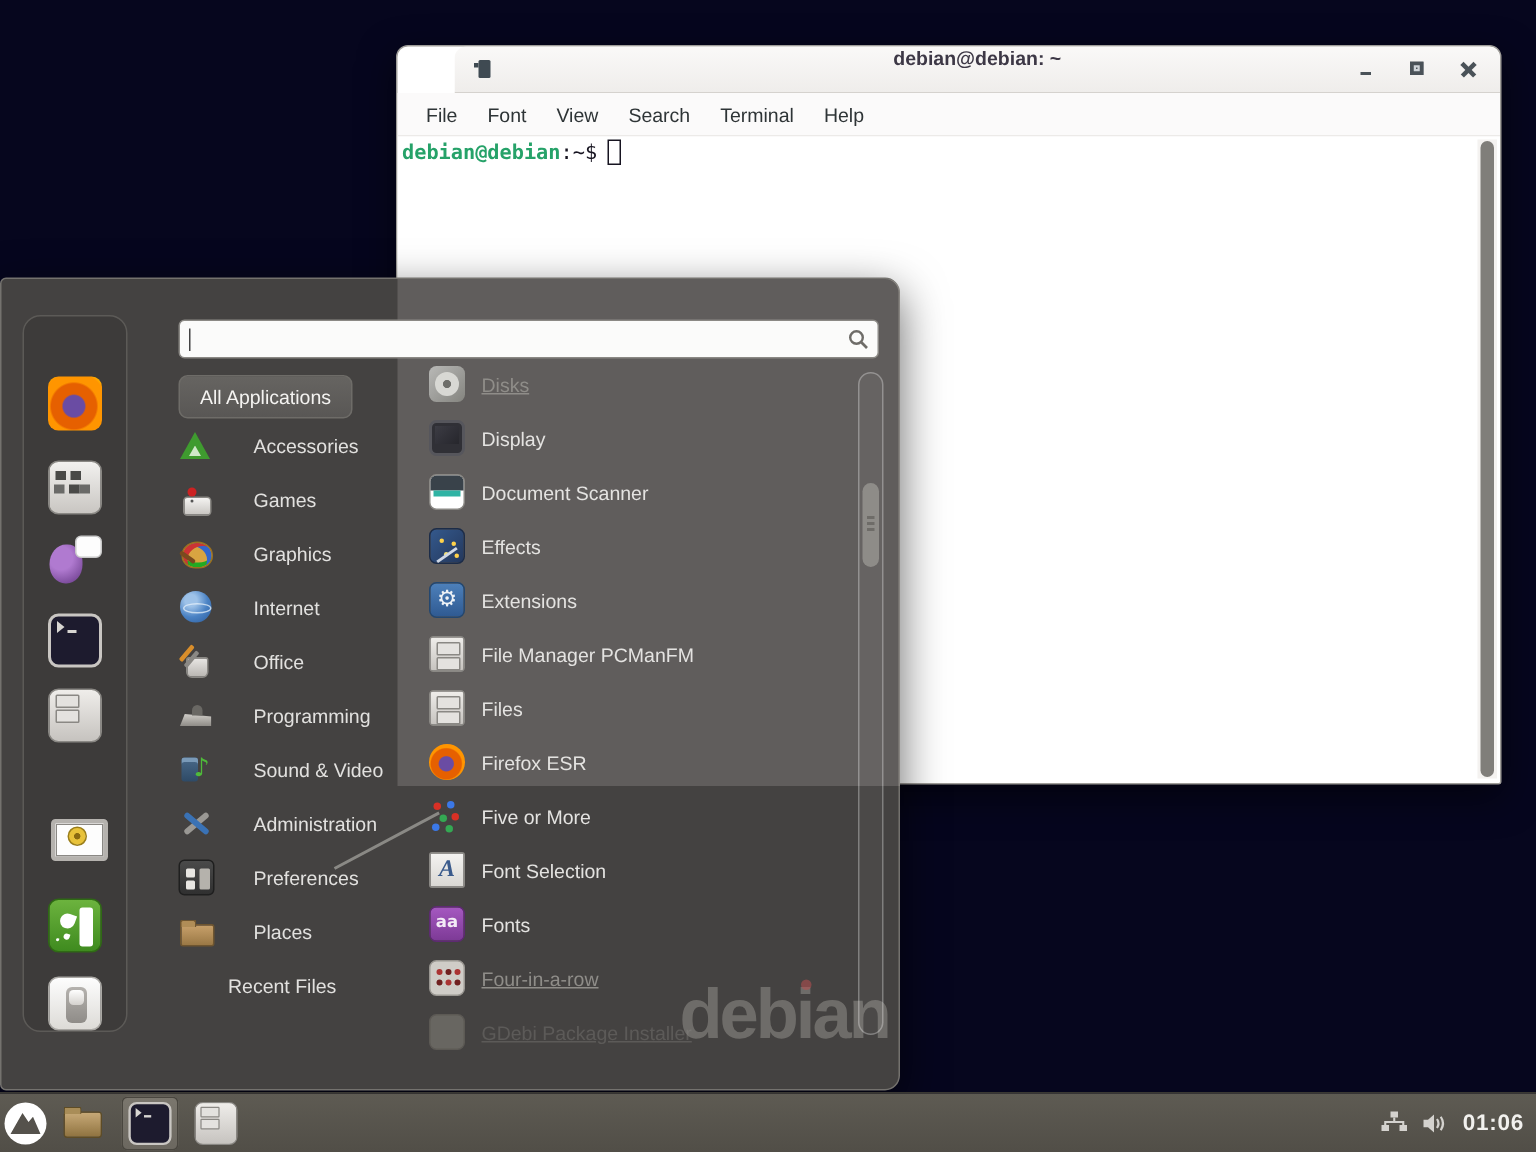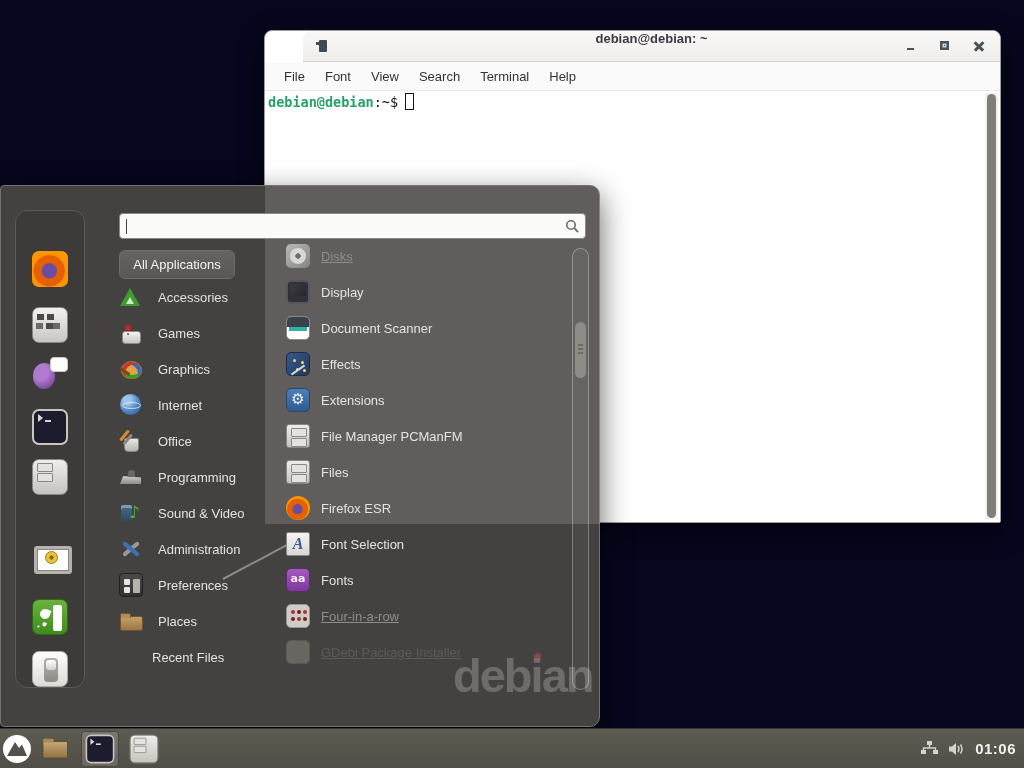--- a/index.html
+++ b/index.html
@@ -60,21 +60,21 @@
     display:flex; align-items:center; padding:0 6px; }
   .searchbox input { flex:1; border:none; outline:none; background:transparent;
     font-size:13px; font-family:"Liberation Sans",sans-serif; color:#222; }
   .caret { width:1px; height:15px; background:#444; margin-right:2px; }
 
   .allapps-btn { position:absolute; left:118px; top:64px; width:116px; height:29px;
     background:linear-gradient(#666461,#595755); border:1px solid #6e6c68; border-radius:6px;
     color:#f4f3f1; font-size:13px; display:flex; align-items:center; justify-content:center; cursor:pointer; }
 
   .cat-list { position:absolute; left:116px; top:93px; width:150px; }
-  .cat-row { height:36px; display:flex; align-items:center; gap:15px; cursor:pointer; padding-left:2px; }
+  .cat-row { height:36px; display:flex; align-items:center; gap:26px; cursor:pointer; padding-left:2px; }
   .cat-row .label { font-size:13px; color:#e2e1df; white-space:nowrap; }
   .cat-row.no-icon { padding-left:35px; }
 
   .app-list { position:absolute; left:285px; top:52px; width:280px; height:468px; overflow:hidden; }
   .app-row { height:36px; display:flex; align-items:center; gap:11px; cursor:pointer; }
   .app-row .label { font-size:13px; color:#e4e3e1; white-space:nowrap; }
   .app-row.disabled .label { color:#8f8d89;text-decoration:underline; }
   .app-row.disabled { cursor:default; }
   .app-row.faded { opacity:.32; }
 
@@ -364,20 +364,24 @@
       </div>
       <div class="app-row">
         <span class="ic file-cabinet-icon"></span>
         <span class="label">Files</span>
       </div>
       <div class="app-row">
         <span class="ic firefox-icon"></span>
         <span class="label">Firefox ESR</span>
       </div>
       <div class="app-row">
+        <span class="ic five-or-more-icon"></span>
+        <span class="label">Five or More</span>
+      </div>
+      <div class="app-row">
         <span class="ic font-selection-icon">
           <i class="glyph">A</i>
         </span>
         <span class="label">Font Selection</span>
       </div>
       <div class="app-row">
         <span class="ic fonts-icon">
           <i class="glyph">aa</i>
         </span>
         <span class="label">Fonts</span>

